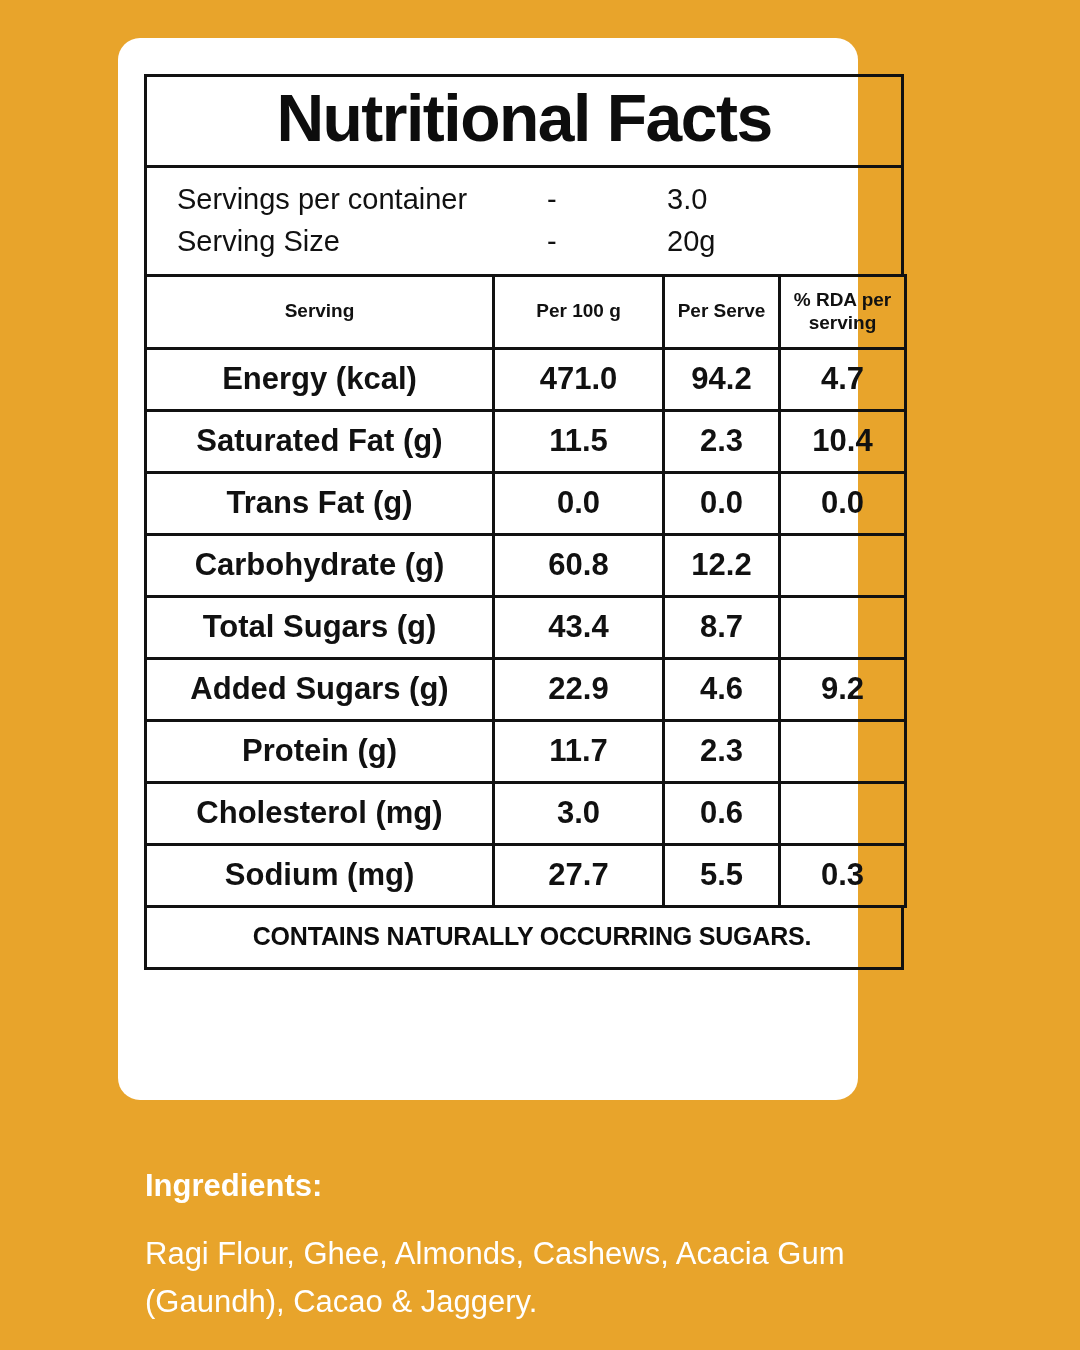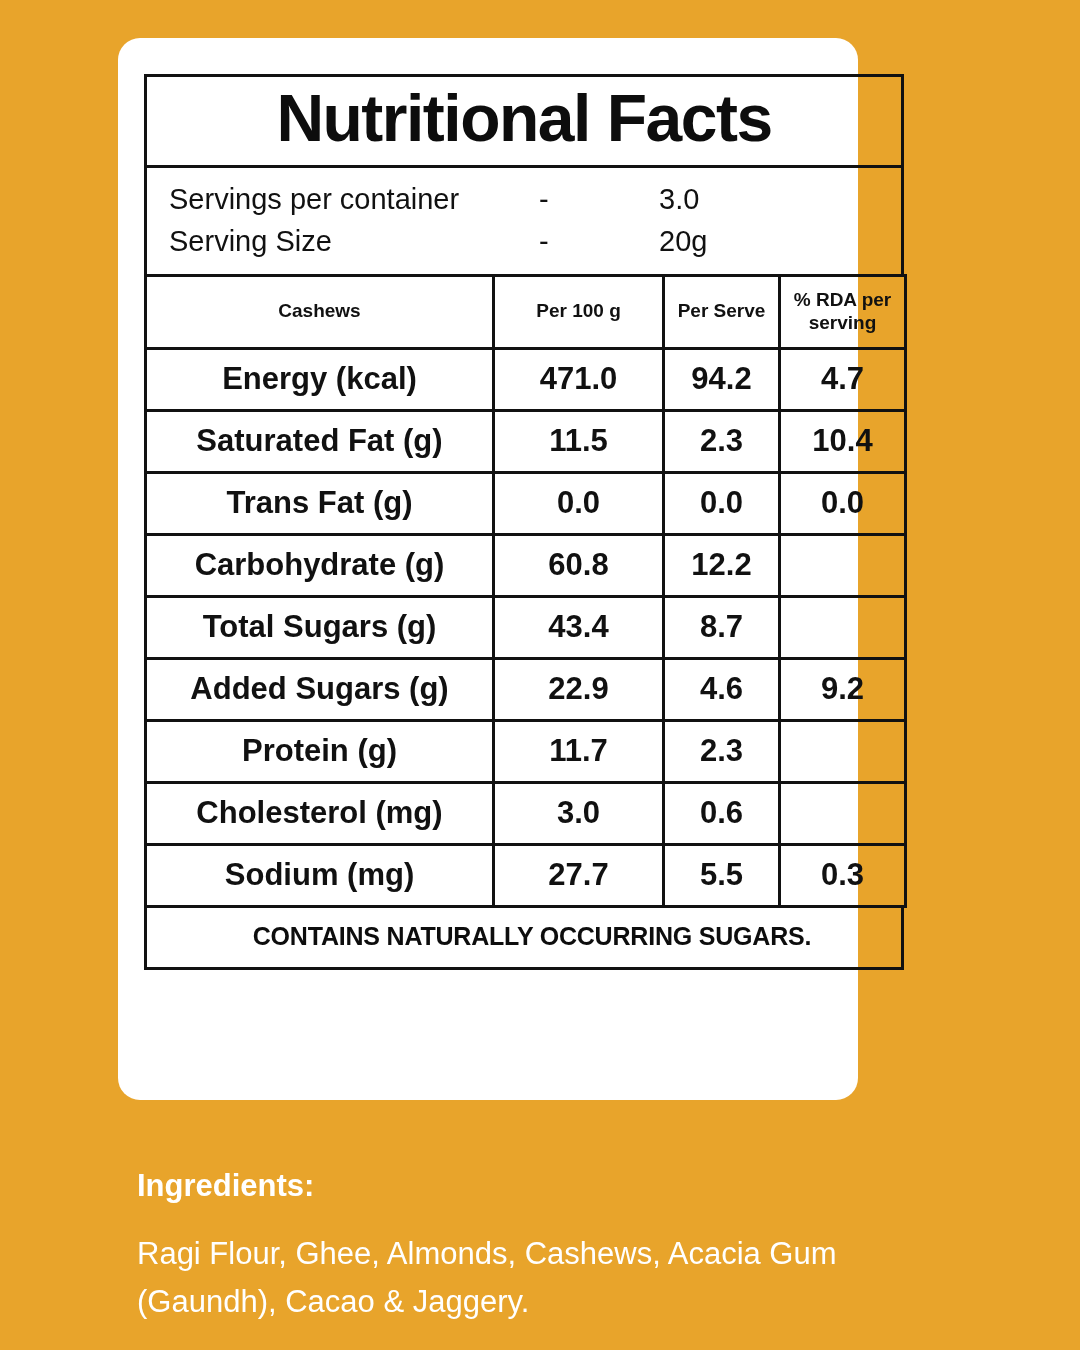--- a/index.html
+++ b/index.html
@@ -47,21 +47,21 @@
     text-align: center;
     line-height: 1.0;
     padding-left: 18px;
     padding-right: 18px;
   }
 
   .servings-box {
     border: 3px solid #111111;
     border-bottom: none;
     box-sizing: border-box;
-    padding: 10px 0 12px 0;
+    padding: 10px 0 12px 8px;
   }
   .serv-row {
     display: flex;
     align-items: baseline;
     font-size: 29px;
     color: #111111;
     line-height: 1.45;
     padding-left: 22px;
   }
   .serv-label { width: 370px; }
@@ -105,21 +105,21 @@
   }
   .footer-text {
     font-size: 25px;
     font-weight: 700;
     color: #0d0d0d;
     letter-spacing: -0.2px;
   }
 
   .ingredients {
     position: absolute;
-    left: 137px;
+    left: 145px;
     top: 1168px;
     width: 800px;
     color: #ffffff;
   }
   .ing-title {
     font-size: 31px;
     font-weight: 700;
     margin-bottom: 12px;
   }
   .ing-body {
@@ -154,21 +154,21 @@
 
     <table class="nutri">
       <colgroup>
         <col class="c-nutrient">
         <col class="c-per100">
         <col class="c-serve">
         <col class="c-rda">
       </colgroup>
       <thead>
         <tr>
-          <th>Cashews</th>
+          <th>Serving</th>
           <th>Per 100 g</th>
           <th>Per Serve</th>
           <th>% RDA per serving</th>
         </tr>
       </thead>
       <tbody>
         <tr>
           <td>Energy (kcal)</td>
           <td>471.0</td>
           <td>94.2</td>

